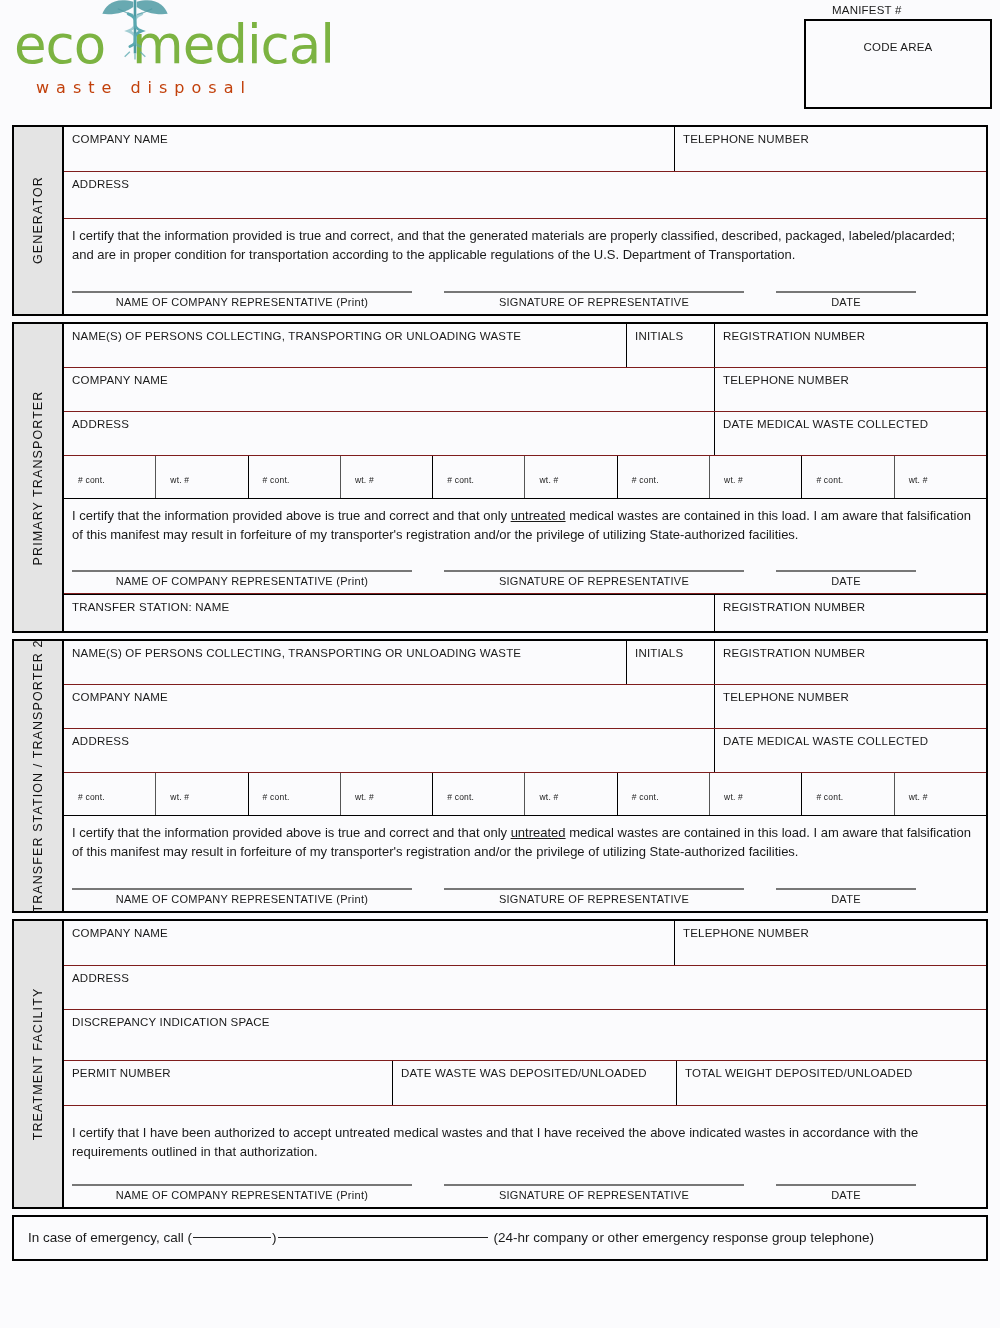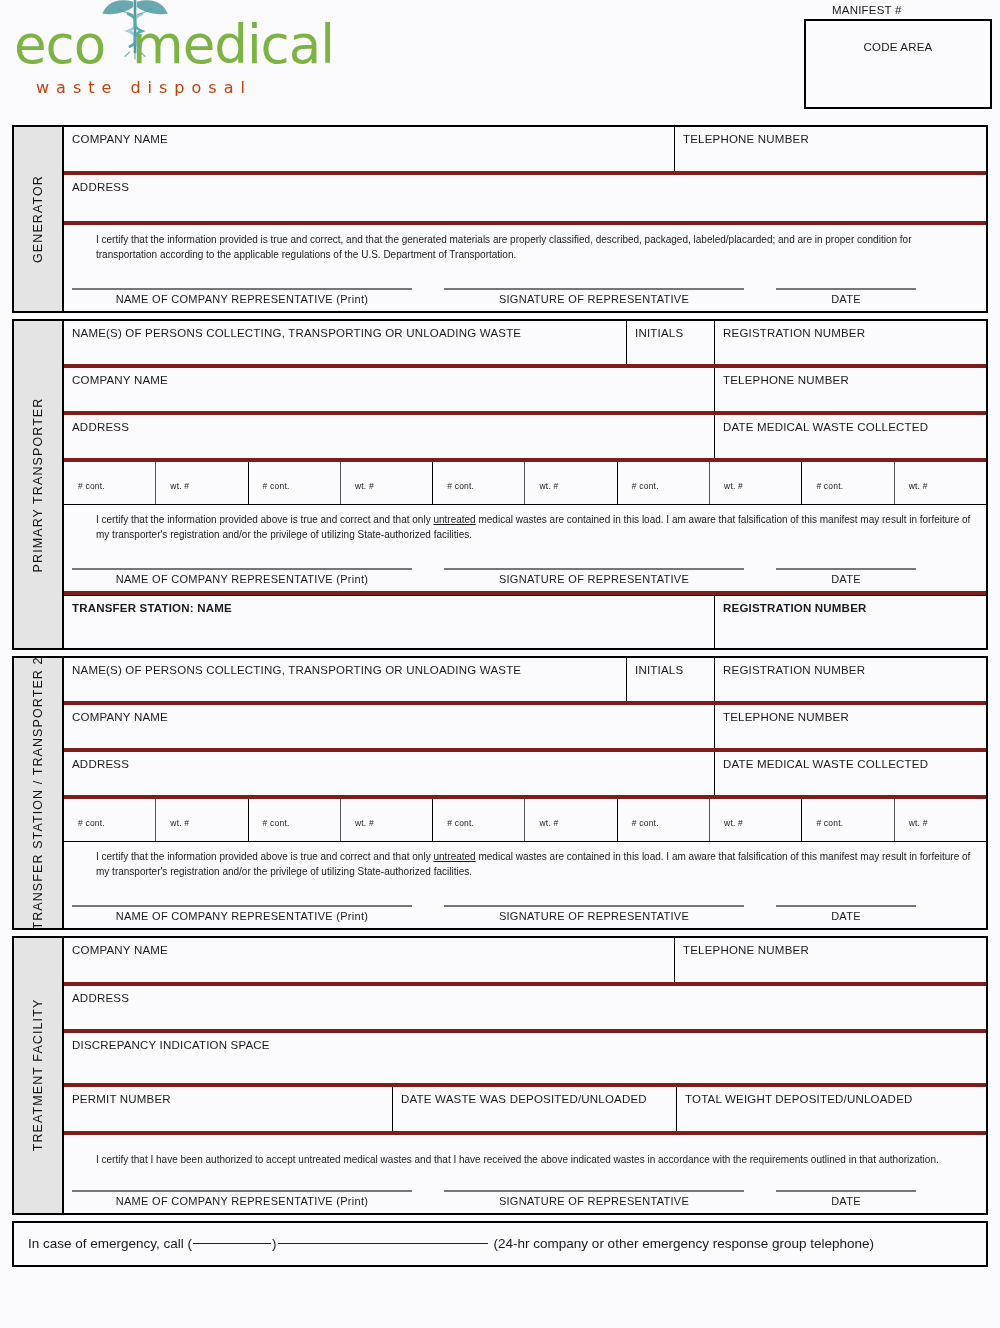--- a/index.html
+++ b/index.html
@@ -110,57 +110,56 @@
     transform: translate(-50%, -50%) rotate(-90deg);
     white-space: nowrap;
     font-size: 12.5px;
     letter-spacing: 1.1px;
     color: #111;
   }
   .sbody { flex: 1 1 auto; min-width: 0; }
 
   .row {
     display: flex;
-    border-bottom: 4px solid #7f1d1d;
+    border-bottom: 1px solid #7f1d1d;
     box-sizing: border-box;
   }
   .row:last-child { border-bottom: none; }
   .cell {
     padding: 6px 0 0 8px;
     box-sizing: border-box;
     font-size: 11.5px;
     letter-spacing: .2px;
     position: relative;
   }
   .cell.bl { border-left: 1px solid #000; }
   .h44 { height: 44px; }
   .h46 { height: 46px; }
-  .h40 { height: 52px; font-weight: bold; }
+  .h40 { height: 36px; }
   .h43 { height: 43px; }
 
   
   .controw { display: flex; height: 42px; border-bottom: 1px solid #000; }
   .contpair { display: flex; flex: 1 1 0; border-left: 1px solid #000; }
   .contpair:first-child { border-left: none; }
   .contcell {
     flex: 1 1 0;
     font-size: 8.5px;
     padding: 19px 0 0 14px;
     box-sizing: border-box;
     letter-spacing: .2px;
     color: #222;
   }
   .contcell.sep { border-left: 1px solid #555; }
 
   
   .certify {
     padding: 8px 14px 0 8px;
-    font-size: 10px;
+    font-size: 13px;
     line-height: 1.45;
-    margin-left: 24px;
   }
   .certify u { text-decoration: underline; }
 
   
   .siglines {
     display: flex;
     align-items: flex-end;
     padding: 0 12px 6px 8px;
   }
   .sig {

